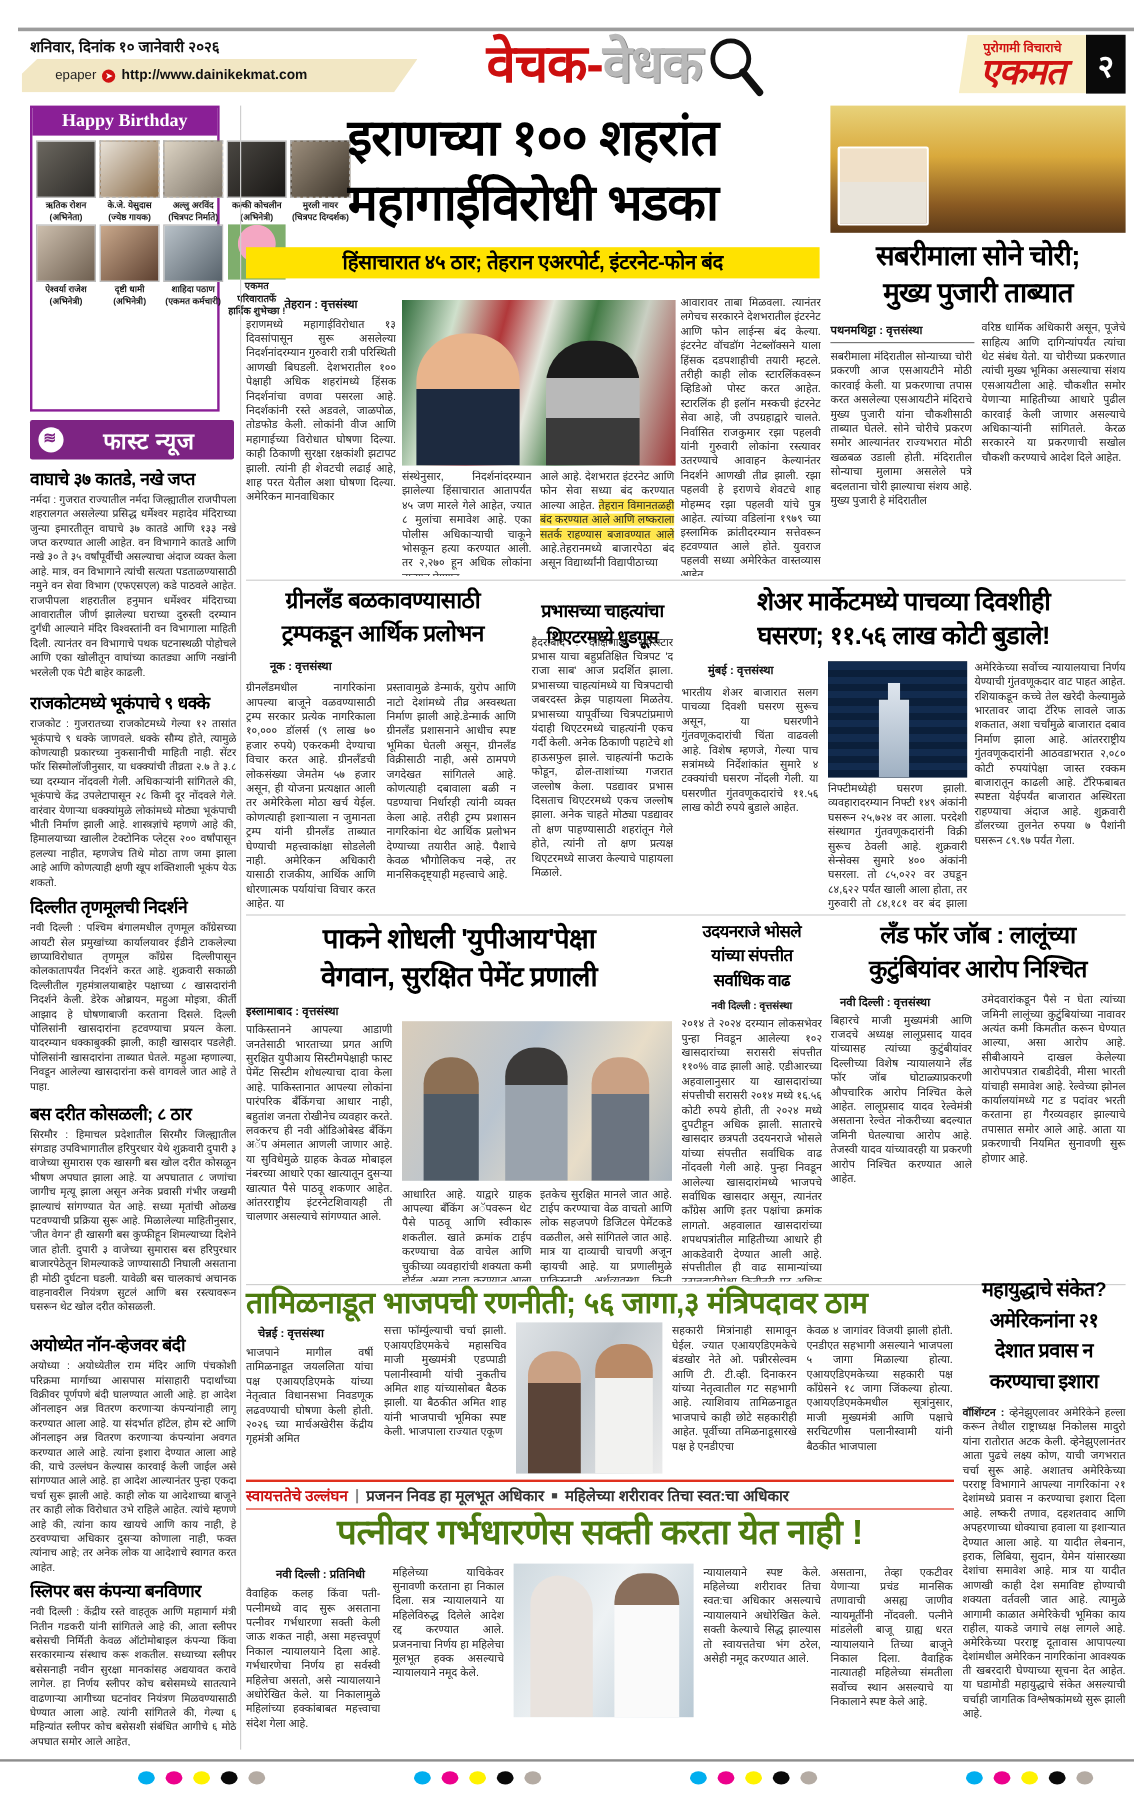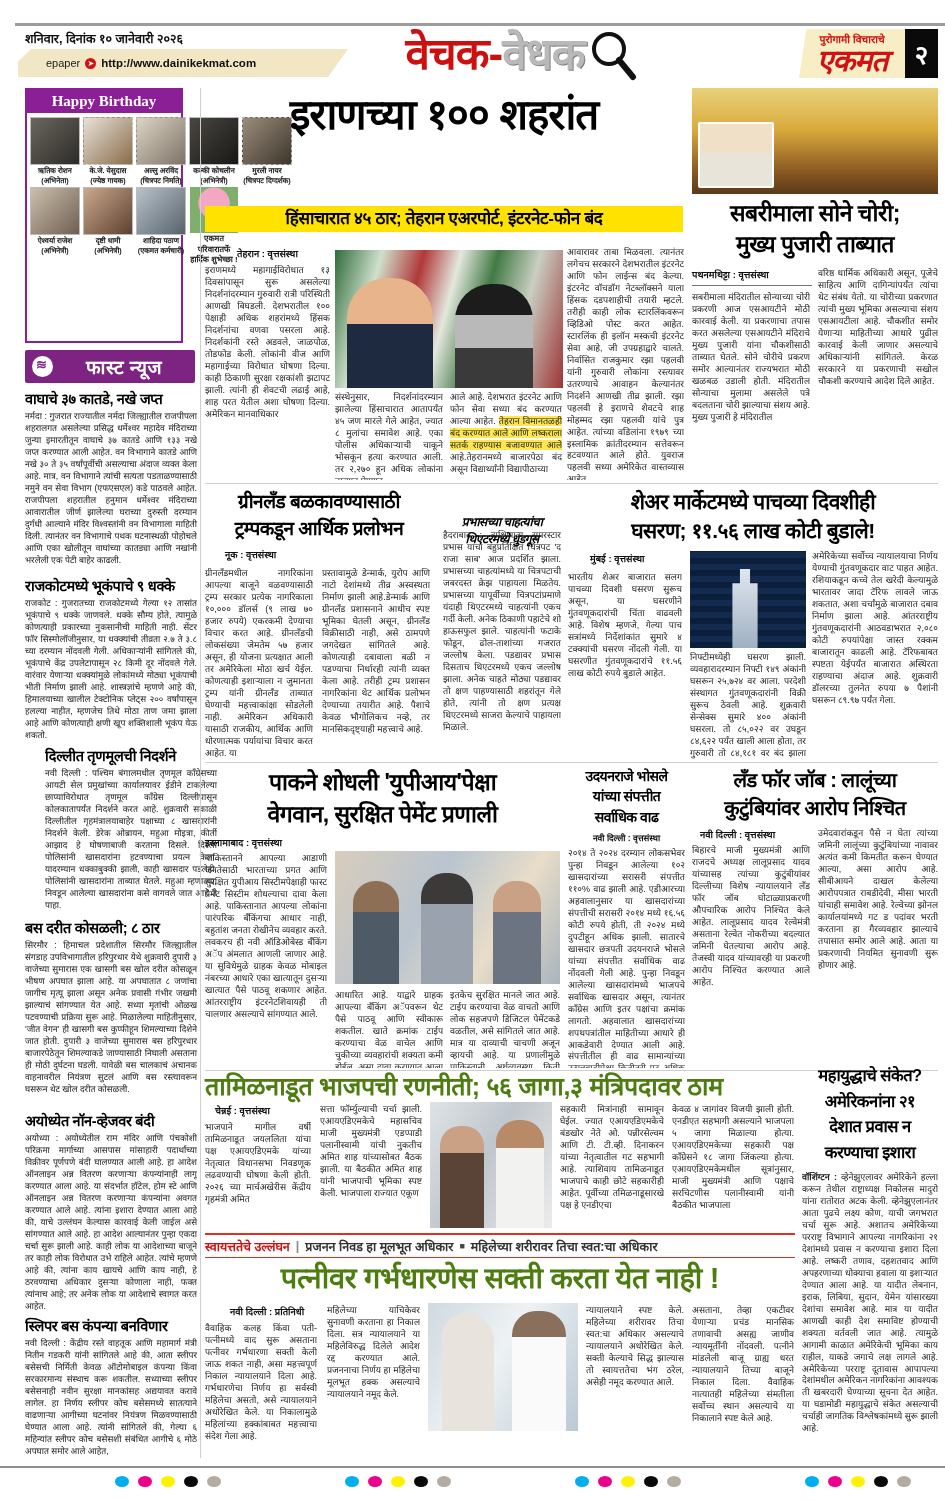--- a/index.html
+++ b/index.html
@@ -159,41 +159,42 @@
   </div>
 
   <div class="fn-item" style="top:388px;height:185px;">
     <div class="h">वाघाचे ३७ कातडे, नखे जप्त</div>
     <div class="b">नर्मदा : गुजरात राज्यातील नर्मदा जिल्ह्यातील राजपीपला शहरालगत असलेल्या प्रसिद्ध धर्मेश्वर महादेव मंदिराच्या जुन्या इमारतीतून वाघाचे ३७ कातडे आणि १३३ नखे जप्त करण्यात आली आहेत. वन विभागाने कातडे आणि नखे ३० ते ३५ वर्षांपूर्वीची असल्याचा अंदाज व्यक्त केला आहे. मात्र, वन विभागाने त्यांची सत्यता पडताळण्यासाठी नमुने वन सेवा विभाग (एफएसएल) कडे पाठवले आहेत. राजपीपला शहरातील हनुमान धर्मेश्वर मंदिराच्या आवारातील जीर्ण झालेल्या घराच्या दुरुस्ती दरम्यान दुर्गंधी आल्याने मंदिर विश्वस्तांनी वन विभागाला माहिती दिली. त्यानंतर वन विभागाचे पथक घटनास्थळी पोहोचले आणि एका खोलीतून वाघांच्या कातड्या आणि नखांनी भरलेली एक पेटी बाहेर काढली.</div>
   </div>
   <div class="fn-item" style="top:575px;height:168px;">
     <div class="h">राजकोटमध्ये भूकंपाचे ९ धक्के</div>
     <div class="b">राजकोट : गुजरातच्या राजकोटमध्ये गेल्या १२ तासांत भूकंपाचे ९ धक्के जाणवले. धक्के सौम्य होते, त्यामुळे कोणत्याही प्रकारच्या नुकसानीची माहिती नाही. सेंटर फॉर सिस्मोलॉजीनुसार, या धक्क्यांची तीव्रता २.७ ते ३.८ च्या दरम्यान नोंदवली गेली. अधिकाऱ्यांनी सांगितले की, भूकंपाचे केंद्र उपलेटापासून २८ किमी दूर नोंदवले गेले. वारंवार येणाऱ्या धक्क्यांमुळे लोकांमध्ये मोठ्या भूकंपाची भीती निर्माण झाली आहे. शास्त्रज्ञांचे म्हणणे आहे की, हिमालयाच्या खालील टेक्टोनिक प्लेट्स २०० वर्षांपासून हलल्या नाहीत, म्हणजेच तिथे मोठा ताण जमा झाला आहे आणि कोणत्याही क्षणी खूप शक्तिशाली भूकंप येऊ शकतो.</div>
   </div>
-  <div class="fn-item" style="top:745px;height:170px;margin-left:20px;">
+  <div class="fn-item" style="top:745px;height:170px;">
     <div class="h">दिल्लीत तृणमूलची निदर्शने</div>
     <div class="b">नवी दिल्ली : पश्चिम बंगालमधील तृणमूल काँग्रेसच्या आयटी सेल प्रमुखांच्या कार्यालयावर ईडीने टाकलेल्या छाप्याविरोधात तृणमूल काँग्रेस दिल्लीपासून कोलकातापर्यंत निदर्शने करत आहे. शुक्रवारी सकाळी दिल्लीतील गृहमंत्रालयाबाहेर पक्षाच्या ८ खासदारांनी निदर्शने केली. डेरेक ओब्रायन, महुआ मोइत्रा, कीर्ती आझाद हे घोषणाबाजी करताना दिसले. दिल्ली पोलिसांनी खासदारांना हटवण्याचा प्रयत्न केला. यादरम्यान धक्काबुक्की झाली, काही खासदार पडलेही. पोलिसांनी खासदारांना ताब्यात घेतले. महुआ म्हणाल्या, निवडून आलेल्या खासदारांना कसे वागवले जात आहे ते पाहा.</div>
   </div>
   <div class="fn-item" style="top:917px;height:191px;">
     <div class="h">बस दरीत कोसळली; ८ ठार</div>
     <div class="b">सिरमौर : हिमाचल प्रदेशातील सिरमौर जिल्ह्यातील संगडाह उपविभागातील हरिपुरधार येथे शुक्रवारी दुपारी ३ वाजेच्या सुमारास एक खासगी बस खोल दरीत कोसळून भीषण अपघात झाला आहे. या अपघातात ८ जणांचा जागीच मृत्यू झाला असून अनेक प्रवासी गंभीर जखमी झाल्याचं सांगण्यात येत आहे. सध्या मृतांची ओळख पटवण्याची प्रक्रिया सुरू आहे. मिळालेल्या माहितीनुसार, 'जीत वेगन' ही खासगी बस कुप्फीहून शिमल्याच्या दिशेने जात होती. दुपारी ३ वाजेच्या सुमारास बस हरिपुरधार बाजारपेठेतून शिमल्याकडे जाण्यासाठी निघाली असताना ही मोठी दुर्घटना घडली. यावेळी बस चालकाचं अचानक वाहनावरील नियंत्रण सुटलं आणि बस रस्त्यावरून घसरून थेट खोल दरीत कोसळली.</div>
   </div>
   <div class="fn-item" style="top:1110px;height:203px;">
     <div class="h">अयोध्येत नॉन-व्हेजवर बंदी</div>
     <div class="b">अयोध्या : अयोध्येतील राम मंदिर आणि पंचकोशी परिक्रमा मार्गाच्या आसपास मांसाहारी पदार्थांच्या विक्रीवर पूर्णपणे बंदी घालण्यात आली आहे. हा आदेश ऑनलाइन अन्न वितरण करणाऱ्या कंपन्यांनाही लागू करण्यात आला आहे. या संदर्भात हॉटेल, होम स्टे आणि ऑनलाइन अन्न वितरण करणाऱ्या कंपन्यांना अवगत करण्यात आले आहे. त्यांना इशारा देण्यात आला आहे की, याचे उल्लंघन केल्यास कारवाई केली जाईल असे सांगण्यात आले आहे. हा आदेश आल्यानंतर पुन्हा एकदा चर्चा सुरू झाली आहे. काही लोक या आदेशाच्या बाजूने तर काही लोक विरोधात उभे राहिले आहेत. त्यांचे म्हणणे आहे की, त्यांना काय खायचे आणि काय नाही, हे ठरवण्याचा अधिकार दुसऱ्या कोणाला नाही, फक्त त्यांनाच आहे; तर अनेक लोक या आदेशाचे स्वागत करत आहेत.</div>
   </div>
   <div class="fn-item" style="top:1315px;height:140px;">
     <div class="h">स्लिपर बस कंपन्या बनविणार</div>
     <div class="b">नवी दिल्ली : केंद्रीय रस्ते वाहतूक आणि महामार्ग मंत्री नितीन गडकरी यांनी सांगितले आहे की, आता स्लीपर बसेसची निर्मिती केवळ ऑटोमोबाइल कंपन्या किंवा सरकारमान्य संस्थाच करू शकतील. सध्याच्या स्लीपर बसेसनाही नवीन सुरक्षा मानकांसह अद्ययावत करावे लागेल. हा निर्णय स्लीपर कोच बसेसमध्ये सातत्याने वाढणाऱ्या आगीच्या घटनांवर नियंत्रण मिळवण्यासाठी घेण्यात आला आहे. त्यांनी सांगितले की, गेल्या ६ महिन्यांत स्लीपर कोच बसेसशी संबंधित आगीचे ६ मोठे अपघात समोर आले आहेत,</div>
   </div>
 
   <div class="rule-v" style="left:200px;top:88px;height:1370px;"></div>
 
   <div class="lead-h">
     <div>इराणच्या १०० शहरांत</div>
+    <div>महागाईविरोधी भडका</div>
   </div>
   <div class="subhead">हिंसाचारात ४५ ठार; तेहरान एअरपोर्ट, इंटरनेट-फोन बंद</div>
 
   <div class="byline center abs" style="left:205px;top:247px;width:125px;">तेहरान : वृत्तसंस्था</div>
   <div class="col" style="left:205px;top:265px;width:125px;height:215px;">इराणमध्ये महागाईविरोधात १३ दिवसांपासून सुरू असलेल्या निदर्शनांदरम्यान गुरुवारी रात्री परिस्थिती आणखी बिघडली. देशभरातील १०० पेक्षाही अधिक शहरांमध्ये हिंसक निदर्शनांचा वणवा पसरला आहे. निदर्शकांनी रस्ते अडवले, जाळपोळ, तोडफोड केली. लोकांनी वीज आणि महागाईच्या विरोधात घोषणा दिल्या. काही ठिकाणी सुरक्षा रक्षकांशी झटापट झाली. त्यांनी ही शेवटची लढाई आहे, शाह परत येतील अशा घोषणा दिल्या. अमेरिकन मानवाधिकार</div>
 
   <div class="photo ph-iran" style="left:335px;top:250px;width:228px;height:138px;">
     <div class="figure" style="left:12px;top:28px;width:86px;height:110px;background:linear-gradient(180deg,#e8b48c 0 42%,#1d2a3f 42% 100%);border-radius:40px 40px 0 0;"></div>
     <div class="figure" style="left:120px;top:34px;width:78px;height:104px;background:linear-gradient(180deg,#1c1c1c 0 30%,#b9b9b9 30% 62%,#3a3a3a 62% 100%);border-radius:36px 36px 0 0;filter:grayscale(1);"></div>
   </div>
@@ -215,21 +216,21 @@
   <div class="rule-h" style="left:205px;top:483px;width:733px;"></div>
 
   <div class="ah" style="left:205px;top:489px;width:228px;font-size:19px;line-height:1.4;">
     <div>ग्रीनलँड बळकावण्यासाठी</div>
     <div>ट्रम्पकडून आर्थिक प्रलोभन</div>
   </div>
   <div class="byline abs" style="left:225px;top:548px;width:120px;">नूक : वृत्तसंस्था</div>
   <div class="col" style="left:205px;top:568px;width:108px;height:192px;">ग्रीनलँडमधील नागरिकांना आपल्या बाजूने वळवण्यासाठी ट्रम्प सरकार प्रत्येक नागरिकाला १०,००० डॉलर्स (९ लाख ७० हजार रुपये) एकरकमी देण्याचा विचार करत आहे. ग्रीनलँडची लोकसंख्या जेमतेम ५७ हजार असून, ही योजना प्रत्यक्षात आली तर अमेरिकेला मोठा खर्च येईल. कोणत्याही इशाऱ्याला न जुमानता ट्रम्प यांनी ग्रीनलँड ताब्यात घेण्याची महत्त्वाकांक्षा सोडलेली नाही. अमेरिकन अधिकारी यासाठी राजकीय, आर्थिक आणि धोरणात्मक पर्यायांचा विचार करत आहेत. या</div>
   <div class="col" style="left:322px;top:568px;width:108px;height:192px;">प्रस्तावामुळे डेन्मार्क, युरोप आणि नाटो देशांमध्ये तीव्र अस्वस्थता निर्माण झाली आहे.डेन्मार्क आणि ग्रीनलँड प्रशासनाने आधीच स्पष्ट भूमिका घेतली असून, ग्रीनलँड विक्रीसाठी नाही, असे ठामपणे जगदेखत सांगितले आहे. कोणत्याही दबावाला बळी न पडण्याचा निर्धारही त्यांनी व्यक्त केला आहे. तरीही ट्रम्प प्रशासन नागरिकांना थेट आर्थिक प्रलोभन देण्याच्या तयारीत आहे. पैशाचे केवळ भौगोलिकच नव्हे, तर मानसिकदृष्ट्याही महत्त्वाचे आहे.</div>
 
-  <div class="ah" style="left:443px;top:514px;width:118px;font-size:12px;line-height:1.45;font-style:italic;">
+  <div class="ah" style="left:443px;top:499px;width:118px;font-size:15px;line-height:1.45;">
     <div>प्रभासच्या चाहत्यांचा</div>
     <div>थिएटरमध्ये धुडगूस</div>
   </div>
   <div class="col" style="left:443px;top:530px;width:118px;height:230px;">हैदराबाद : दाक्षिणात्य सुपरस्टार प्रभास याचा बहुप्रतिक्षित चित्रपट 'द राजा साब' आज प्रदर्शित झाला. प्रभासच्या चाहत्यांमध्ये या चित्रपटाची जबरदस्त क्रेझ पाहायला मिळतेय. प्रभासच्या यापूर्वीच्या चित्रपटांप्रमाणे यंदाही थिएटरमध्ये चाहत्यांनी एकच गर्दी केली. अनेक ठिकाणी पहाटेचे शो हाऊसफुल झाले. चाहत्यांनी फटाके फोडून, ढोल-ताशांच्या गजरात जल्लोष केला. पडद्यावर प्रभास दिसताच थिएटरमध्ये एकच जल्लोष झाला. अनेक चाहते मोठ्या पडद्यावर तो क्षण पाहण्यासाठी शहरांतून गेले होते, त्यांनी तो क्षण प्रत्यक्ष थिएटरमध्ये साजरा केल्याचे पाहायला मिळाले.</div>
 
   <div class="ah" style="left:568px;top:487px;width:370px;font-size:21px;line-height:1.4;">
     <div>शेअर मार्केटमध्ये पाचव्या दिवशीही</div>
     <div>घसरण; ११.५६ लाख कोटी बुडाले!</div>
   </div>
   <div class="byline abs" style="left:590px;top:552px;width:120px;">मुंबई : वृत्तसंस्था</div>

